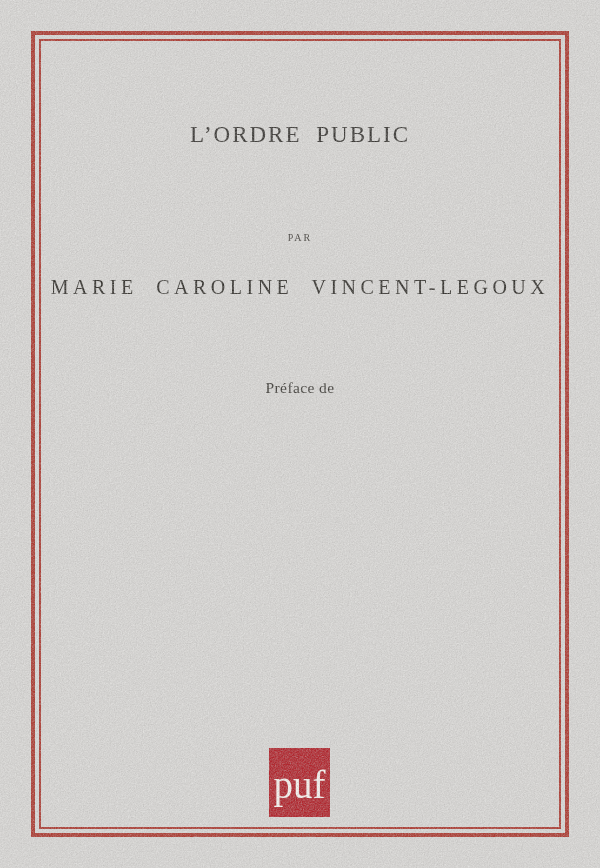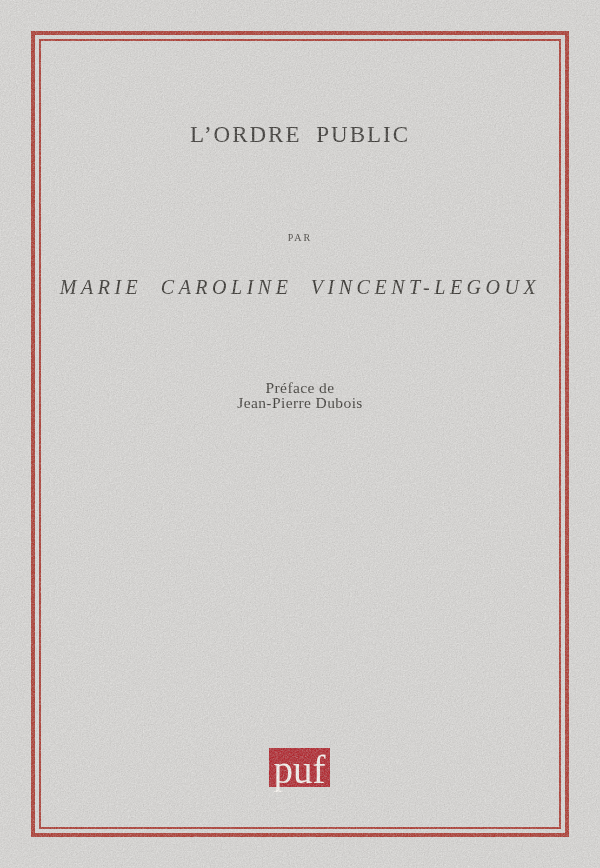--- a/index.html
+++ b/index.html
@@ -56,35 +56,34 @@
     letter-spacing: 2px;
     color: #45423e;
   }
   .author {
     top: 275px;
     font-size: 20px;
     line-height: 24px;
     letter-spacing: 4.5px;
     word-spacing: 9px;
     color: #34322e;
-    font-style: italic;
   }
   .preface {
     top: 381px;
     font-size: 15.5px;
     line-height: 14.5px;
     letter-spacing: 0.4px;
     color: #3b3935;
   }
   .logo {
     position: absolute;
     top: 748px;
     left: 269px;
     width: 61px;
-    height: 39px;
+    height: 69px;
     background: var(--logo-red, #b1262e);
     display: flex;
     align-items: center;
     justify-content: center;
   }
   .logo-text {
     color: #f6f3ef;
     font-size: 39px;
     line-height: 1;
     letter-spacing: 0px;
@@ -110,21 +109,20 @@
 
   <h1 class="txt title">L’ORDRE PUBLIC</h1>
 
 
   <div class="txt byline">PAR</div>
 
   <div class="txt author">MARIE CAROLINE VINCENT-LEGOUX</div>
 
   <div class="txt preface">
     <span>Préface de</span><br>
-    <span>Jean-Pierre Dubois</span>
   </div>
 
   <div class="logo">
     <span class="logo-text">puf</span>
   </div>
 
   <svg class="texture" width="600" height="868" xmlns="http://www.w3.org/2000/svg">
     <filter id="paperGrain" x="0" y="0" width="100%" height="100%">
       <feTurbulence type="fractalNoise" baseFrequency="0.85" numOctaves="2" stitchTiles="stitch" result="noise"></feTurbulence>
       <feColorMatrix in="noise" type="matrix" values="0 0 0 0 0.45

